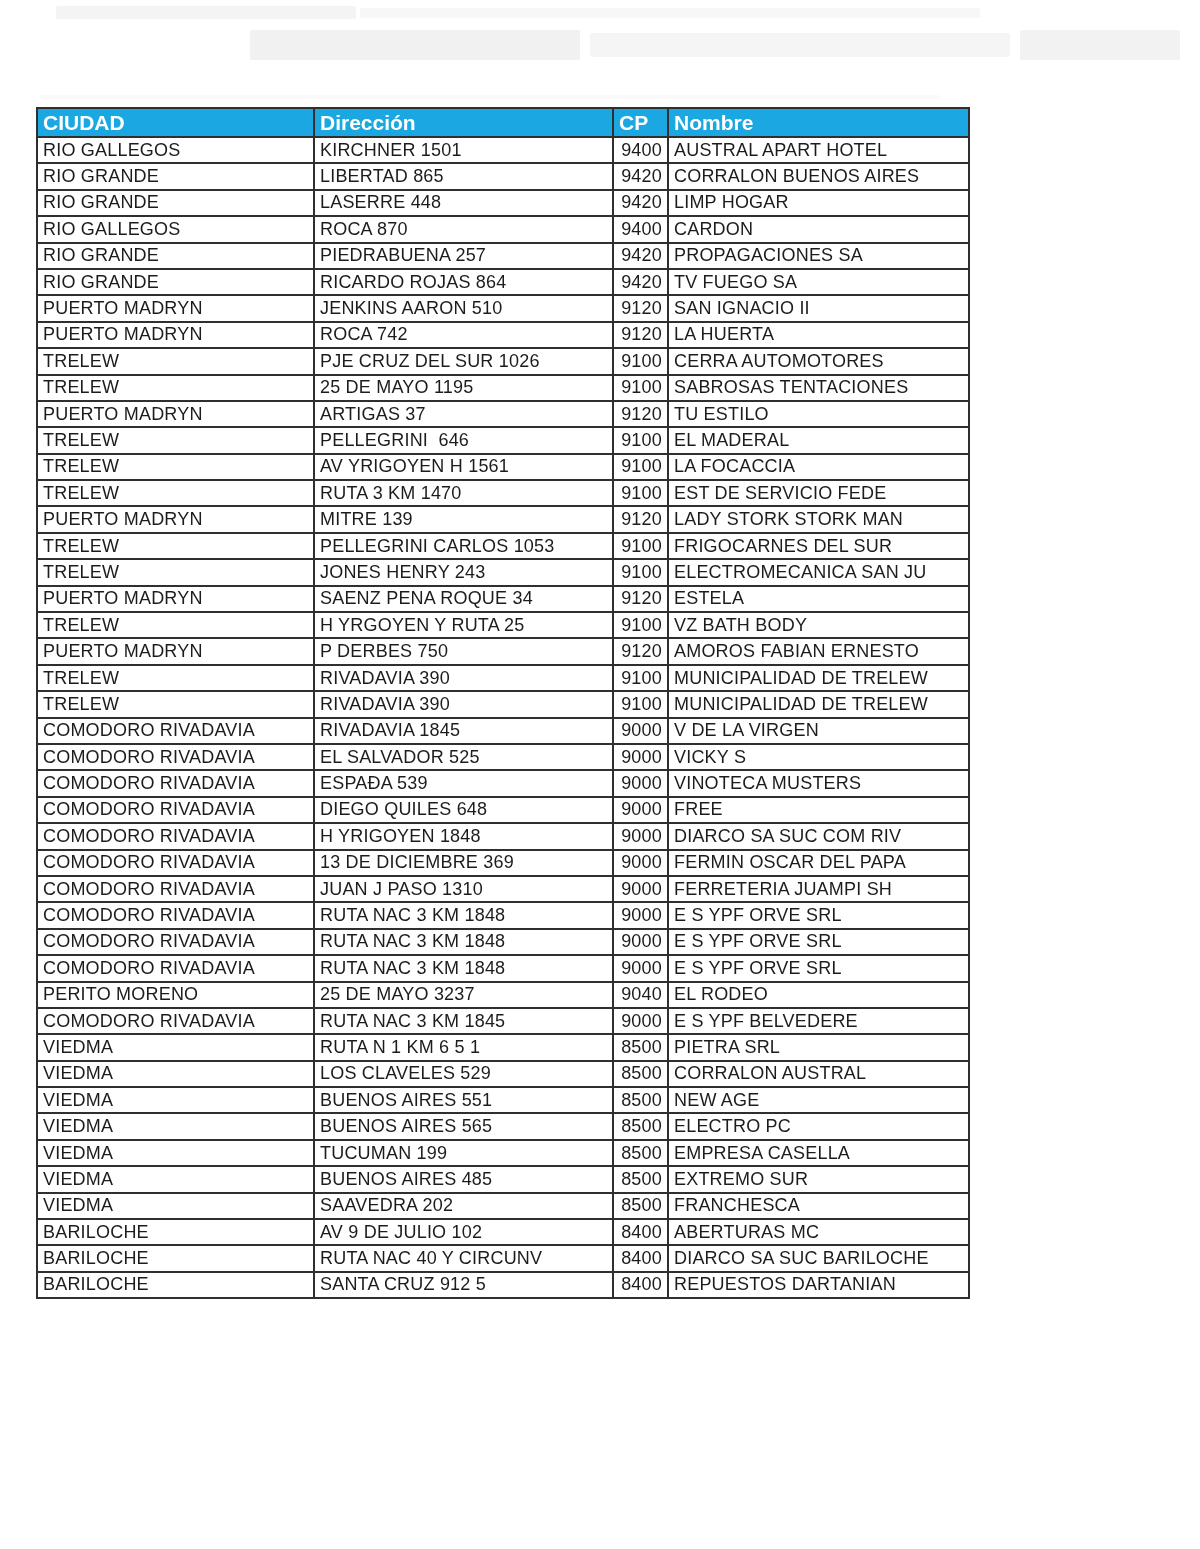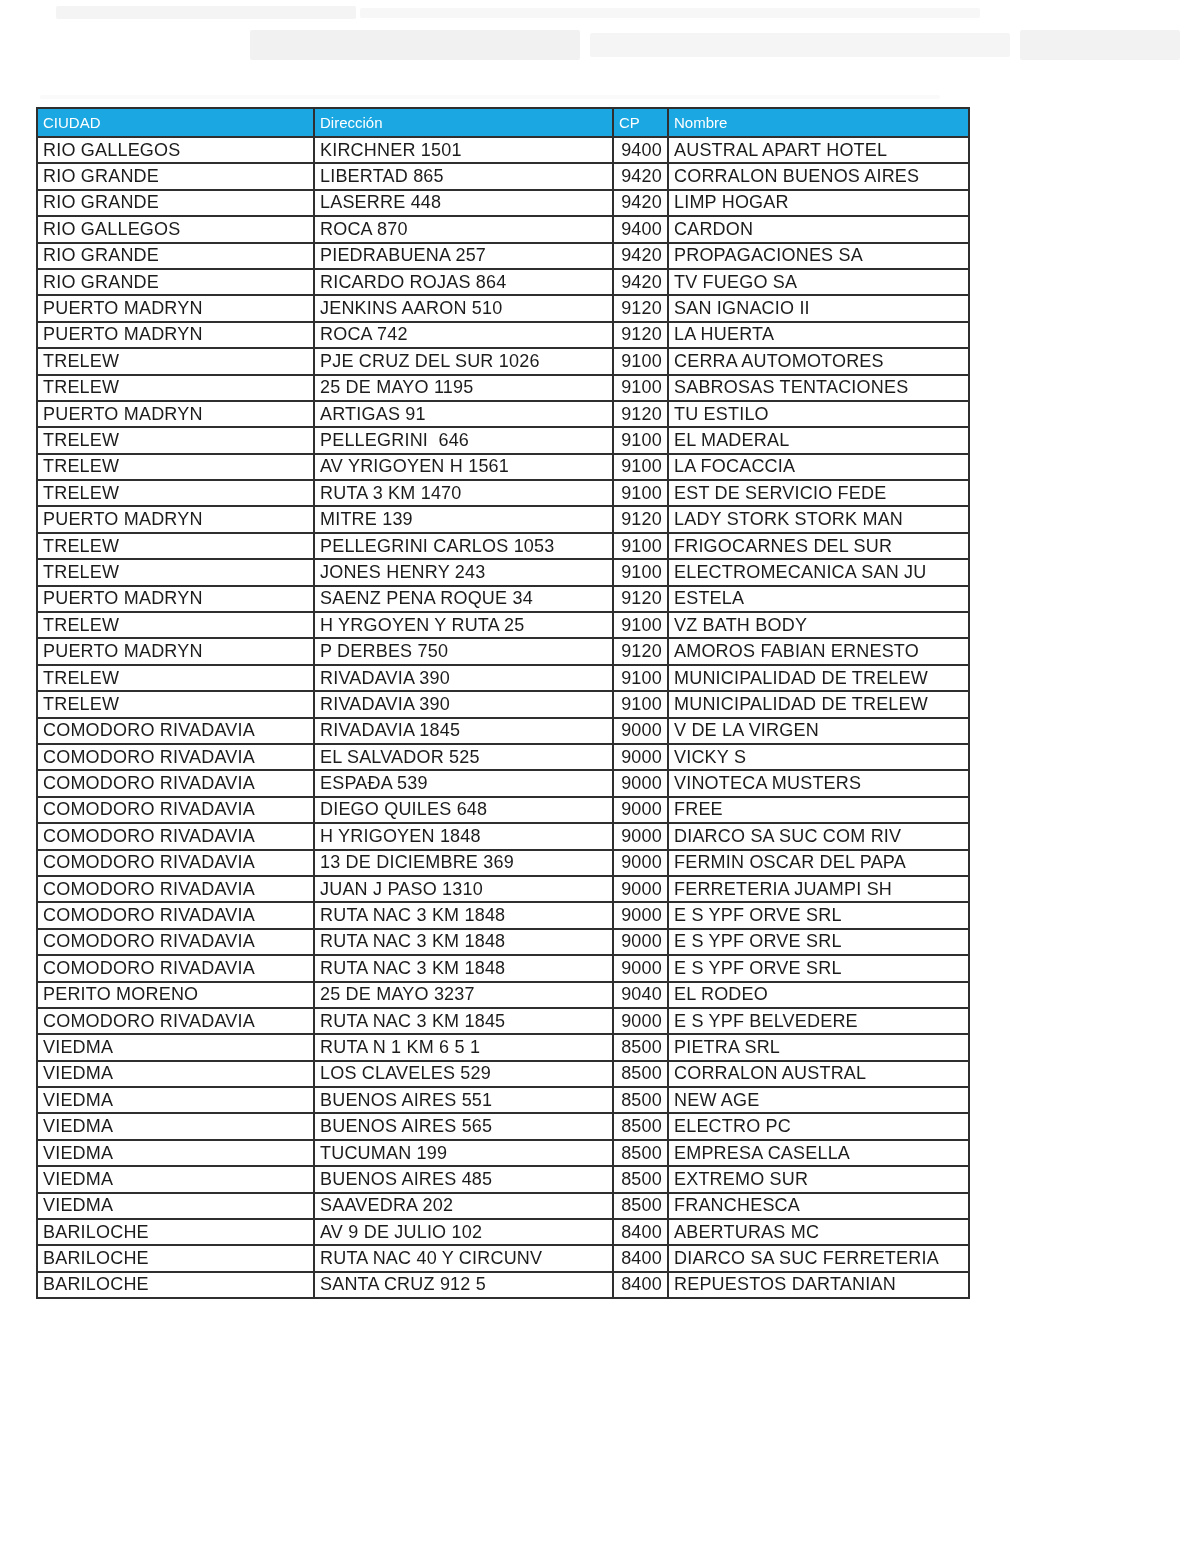--- a/index.html
+++ b/index.html
@@ -41,22 +41,22 @@
   .sheet th,.sheet td{
     border:2px solid var(--border-color);
     padding:0 5px;
     white-space:pre;
     overflow:hidden;
     vertical-align:middle;
   }
   .sheet th{
     background:var(--header-bg);
     color:var(--header-text);
-    font-size:15px;
-    font-weight:400;
+    font-size:21px;
+    font-weight:700;
     text-align:left;
     height:29px;
   }
   .sheet td{
     color:var(--cell-text);
     font-size:18px;
     height:26.4px;
     letter-spacing:0.2px;
   }
   .sheet td.cp{text-align:right;border-radius:9px;}
@@ -152,21 +152,21 @@
 
   <tr>
     <td class="ciudad">TRELEW</td>
     <td class="direccion">25 DE MAYO 1195</td>
     <td class="cp">9100</td>
     <td class="nombre">SABROSAS TENTACIONES</td>
   </tr>
 
   <tr>
     <td class="ciudad">PUERTO MADRYN</td>
-    <td class="direccion">ARTIGAS 91</td>
+    <td class="direccion">ARTIGAS 37</td>
     <td class="cp">9120</td>
     <td class="nombre">TU ESTILO</td>
   </tr>
 
   <tr>
     <td class="ciudad">TRELEW</td>
     <td class="direccion">PELLEGRINI  646</td>
     <td class="cp">9100</td>
     <td class="nombre">EL MADERAL</td>
   </tr>
@@ -380,21 +380,21 @@
     <td class="ciudad">BARILOCHE</td>
     <td class="direccion">AV 9 DE JULIO 102</td>
     <td class="cp">8400</td>
     <td class="nombre">ABERTURAS MC</td>
   </tr>
 
   <tr>
     <td class="ciudad">BARILOCHE</td>
     <td class="direccion">RUTA NAC 40 Y CIRCUNV</td>
     <td class="cp">8400</td>
-    <td class="nombre">DIARCO SA SUC FERRETERIA</td>
+    <td class="nombre">DIARCO SA SUC BARILOCHE</td>
   </tr>
 
   <tr>
     <td class="ciudad">BARILOCHE</td>
     <td class="direccion">SANTA CRUZ 912 5</td>
     <td class="cp">8400</td>
     <td class="nombre">REPUESTOS DARTANIAN</td>
   </tr>
 </tbody>
 </table>

